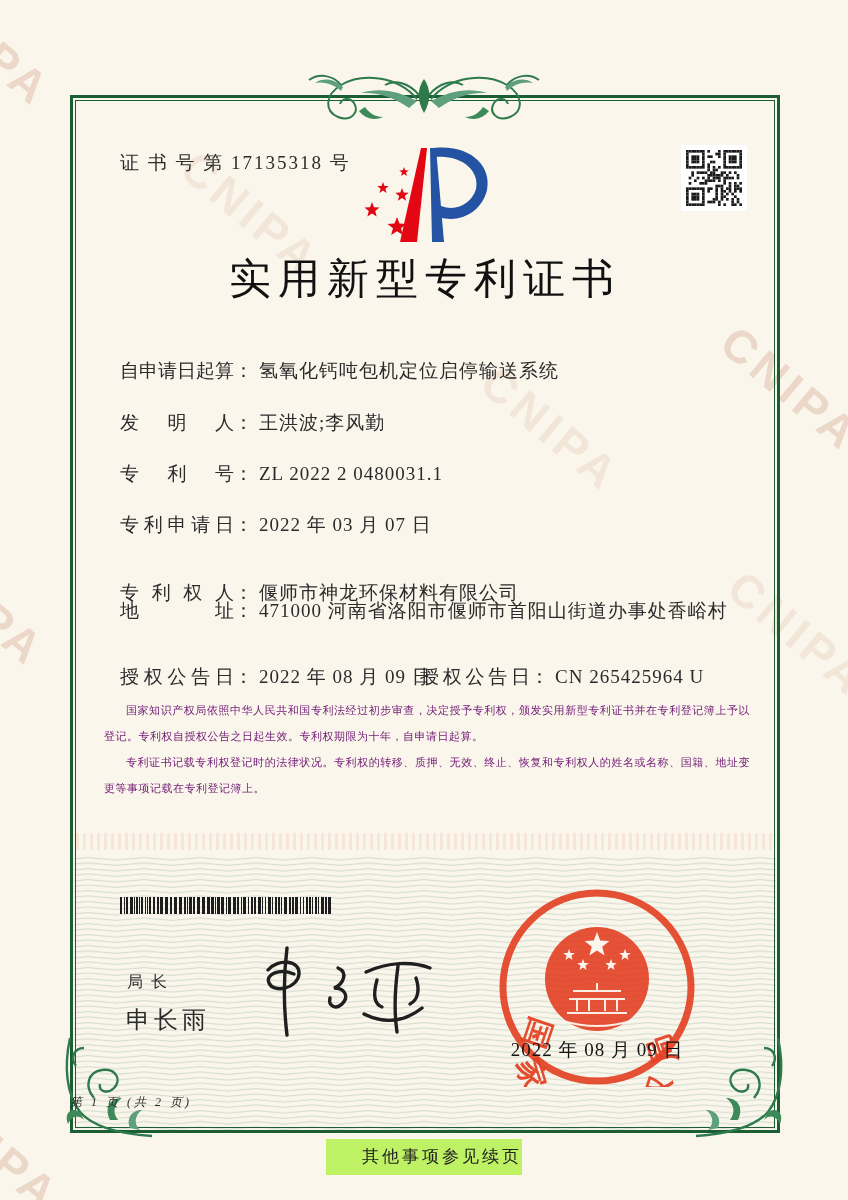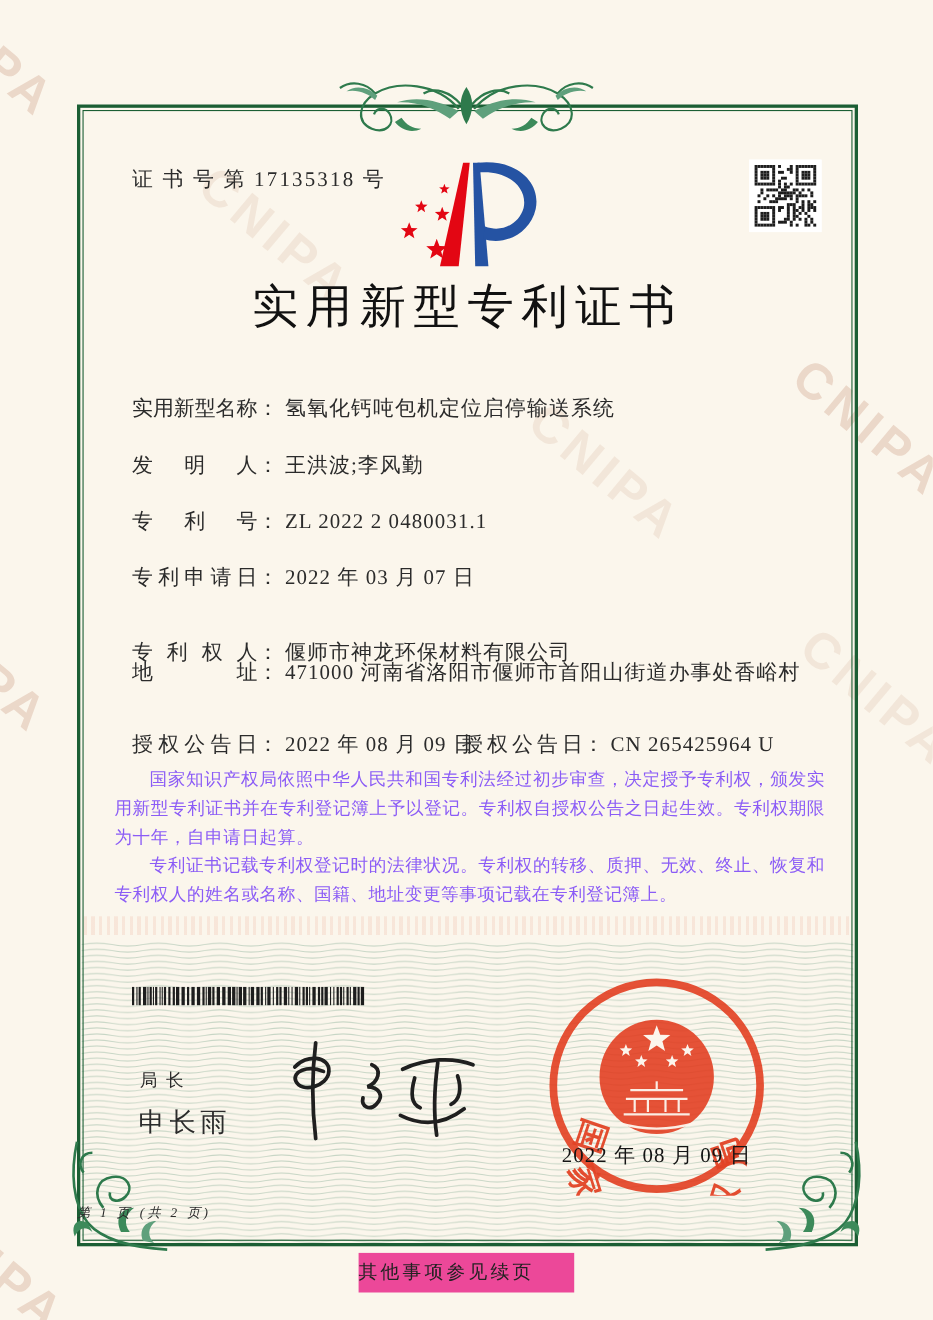--- a/index.html
+++ b/index.html
@@ -39,35 +39,35 @@
   
   .fields{position:absolute;left:120px;top:356px;width:628px;z-index:3;font-size:19px;}
   .frow{position:absolute;left:0;white-space:nowrap;}
   .flabel{display:inline-block;width:114px;text-align:justify;text-align-last:justify;vertical-align:top;}
   .fcolon{display:inline-block;margin-right:6px;}
   .fval{letter-spacing:1px;}
   .frow2{position:absolute;white-space:nowrap;}
 
   
   .bodytext{position:absolute;left:104px;top:697px;width:646px;z-index:3;
-            font-size:16px;line-height:26px;letter-spacing:.5px;color:#8b5cf6;}
+            font-size:11px;line-height:26px;letter-spacing:.5px;color:#701a75;}
   .bodytext p{margin:0;text-indent:2em;text-align:justify;}
 
   
   .barcode{position:absolute;left:120px;top:897px;z-index:3;}
   .signer-title{position:absolute;left:127px;top:972px;font-size:16px;letter-spacing:8px;z-index:4;}
   .signer-name{position:absolute;left:126px;top:1004px;font-size:24px;letter-spacing:4px;z-index:4;}
   .signature{position:absolute;left:242px;top:944px;z-index:4;}
   .seal{position:absolute;left:497px;top:887px;z-index:4;opacity:.95;}
   .seal-date{position:absolute;left:497px;top:1037px;width:200px;text-align:center;
              font-size:19px;color:#141414;letter-spacing:1px;z-index:5;}
   .page-line{position:absolute;left:70px;top:1094px;width:680px;text-align:left;
              font-size:12px;letter-spacing:3px;z-index:3;font-style:italic;}
   .footer-note{position:absolute;left:326px;top:1139px;width:196px;height:36px;line-height:36px;
-               background:#ec4899;text-align:left;font-size:17px;letter-spacing:3px;z-index:3;color:#222;}
+               background:#bef264;text-align:right;font-size:17px;letter-spacing:3px;z-index:3;color:#222;}
 
   .seal-ring-text{font:700 30px "Liberation Serif","DejaVu Serif",serif;letter-spacing:18px;}
 </style>
 </head>
 <body>
 
 <div id="page">
 
   <div class="wm" style="left:-64px;top:-30px;">CNIPA</div>
   <div class="wm wm-soft" style="left:205px;top:140px;">CNIPA</div>
@@ -349,21 +349,21 @@
         <rect x="53.33" y="32.00" width="2.67" height="2.67"></rect>
         <rect x="53.33" y="37.33" width="2.67" height="2.67"></rect>
         <rect x="53.33" y="40.00" width="2.67" height="2.67"></rect>
         <rect x="53.33" y="53.33" width="2.67" height="2.67"></rect>
       </g>
   </svg>
 
   <div class="page-title">实用新型专利证书</div>
 
   <div class="fields">
-    <div class="frow" style="top:2px;"><span class="flabel">实用新型名称</span><span class="fcolon">：</span><span class="fval">氢氧化钙吨包机定位启停输送系统</span></div>
+    <div class="frow" style="top:2px;"><span class="flabel">自申请日起算</span><span class="fcolon">：</span><span class="fval">氢氧化钙吨包机定位启停输送系统</span></div>
     <div class="frow" style="top:54px;"><span class="flabel">发明人</span><span class="fcolon">：</span><span class="fval">王洪波;李风勤</span></div>
     <div class="frow" style="top:105px;"><span class="flabel">专利号</span><span class="fcolon">：</span><span class="fval">ZL 2022 2 0480031.1</span></div>
     <div class="frow" style="top:156px;"><span class="flabel">专利申请日</span><span class="fcolon">：</span><span class="fval">2022 年 03 月 07 日</span></div>
     <div class="frow" style="top:207px;margin-top:17px;"><span class="flabel">专利权人</span><span class="fcolon">：</span><span class="fval">偃师市神龙环保材料有限公司</span></div>
     <div class="frow" style="top:242px;"><span class="flabel">地址</span><span class="fcolon">：</span><span class="fval">471000 河南省洛阳市偃师市首阳山街道办事处香峪村</span></div>
     <div class="frow" style="top:308px;"><span class="flabel">授权公告日</span><span class="fcolon">：</span><span class="fval">2022 年 08 月 09 日</span></div>
     <div class="frow2" style="top:308px;left:300px;"><span class="flabel" style="width:110px;">授权公告日</span><span class="fcolon">：</span><span class="fval">CN 265425964 U</span></div>
   </div>
 
   <div class="bodytext">

